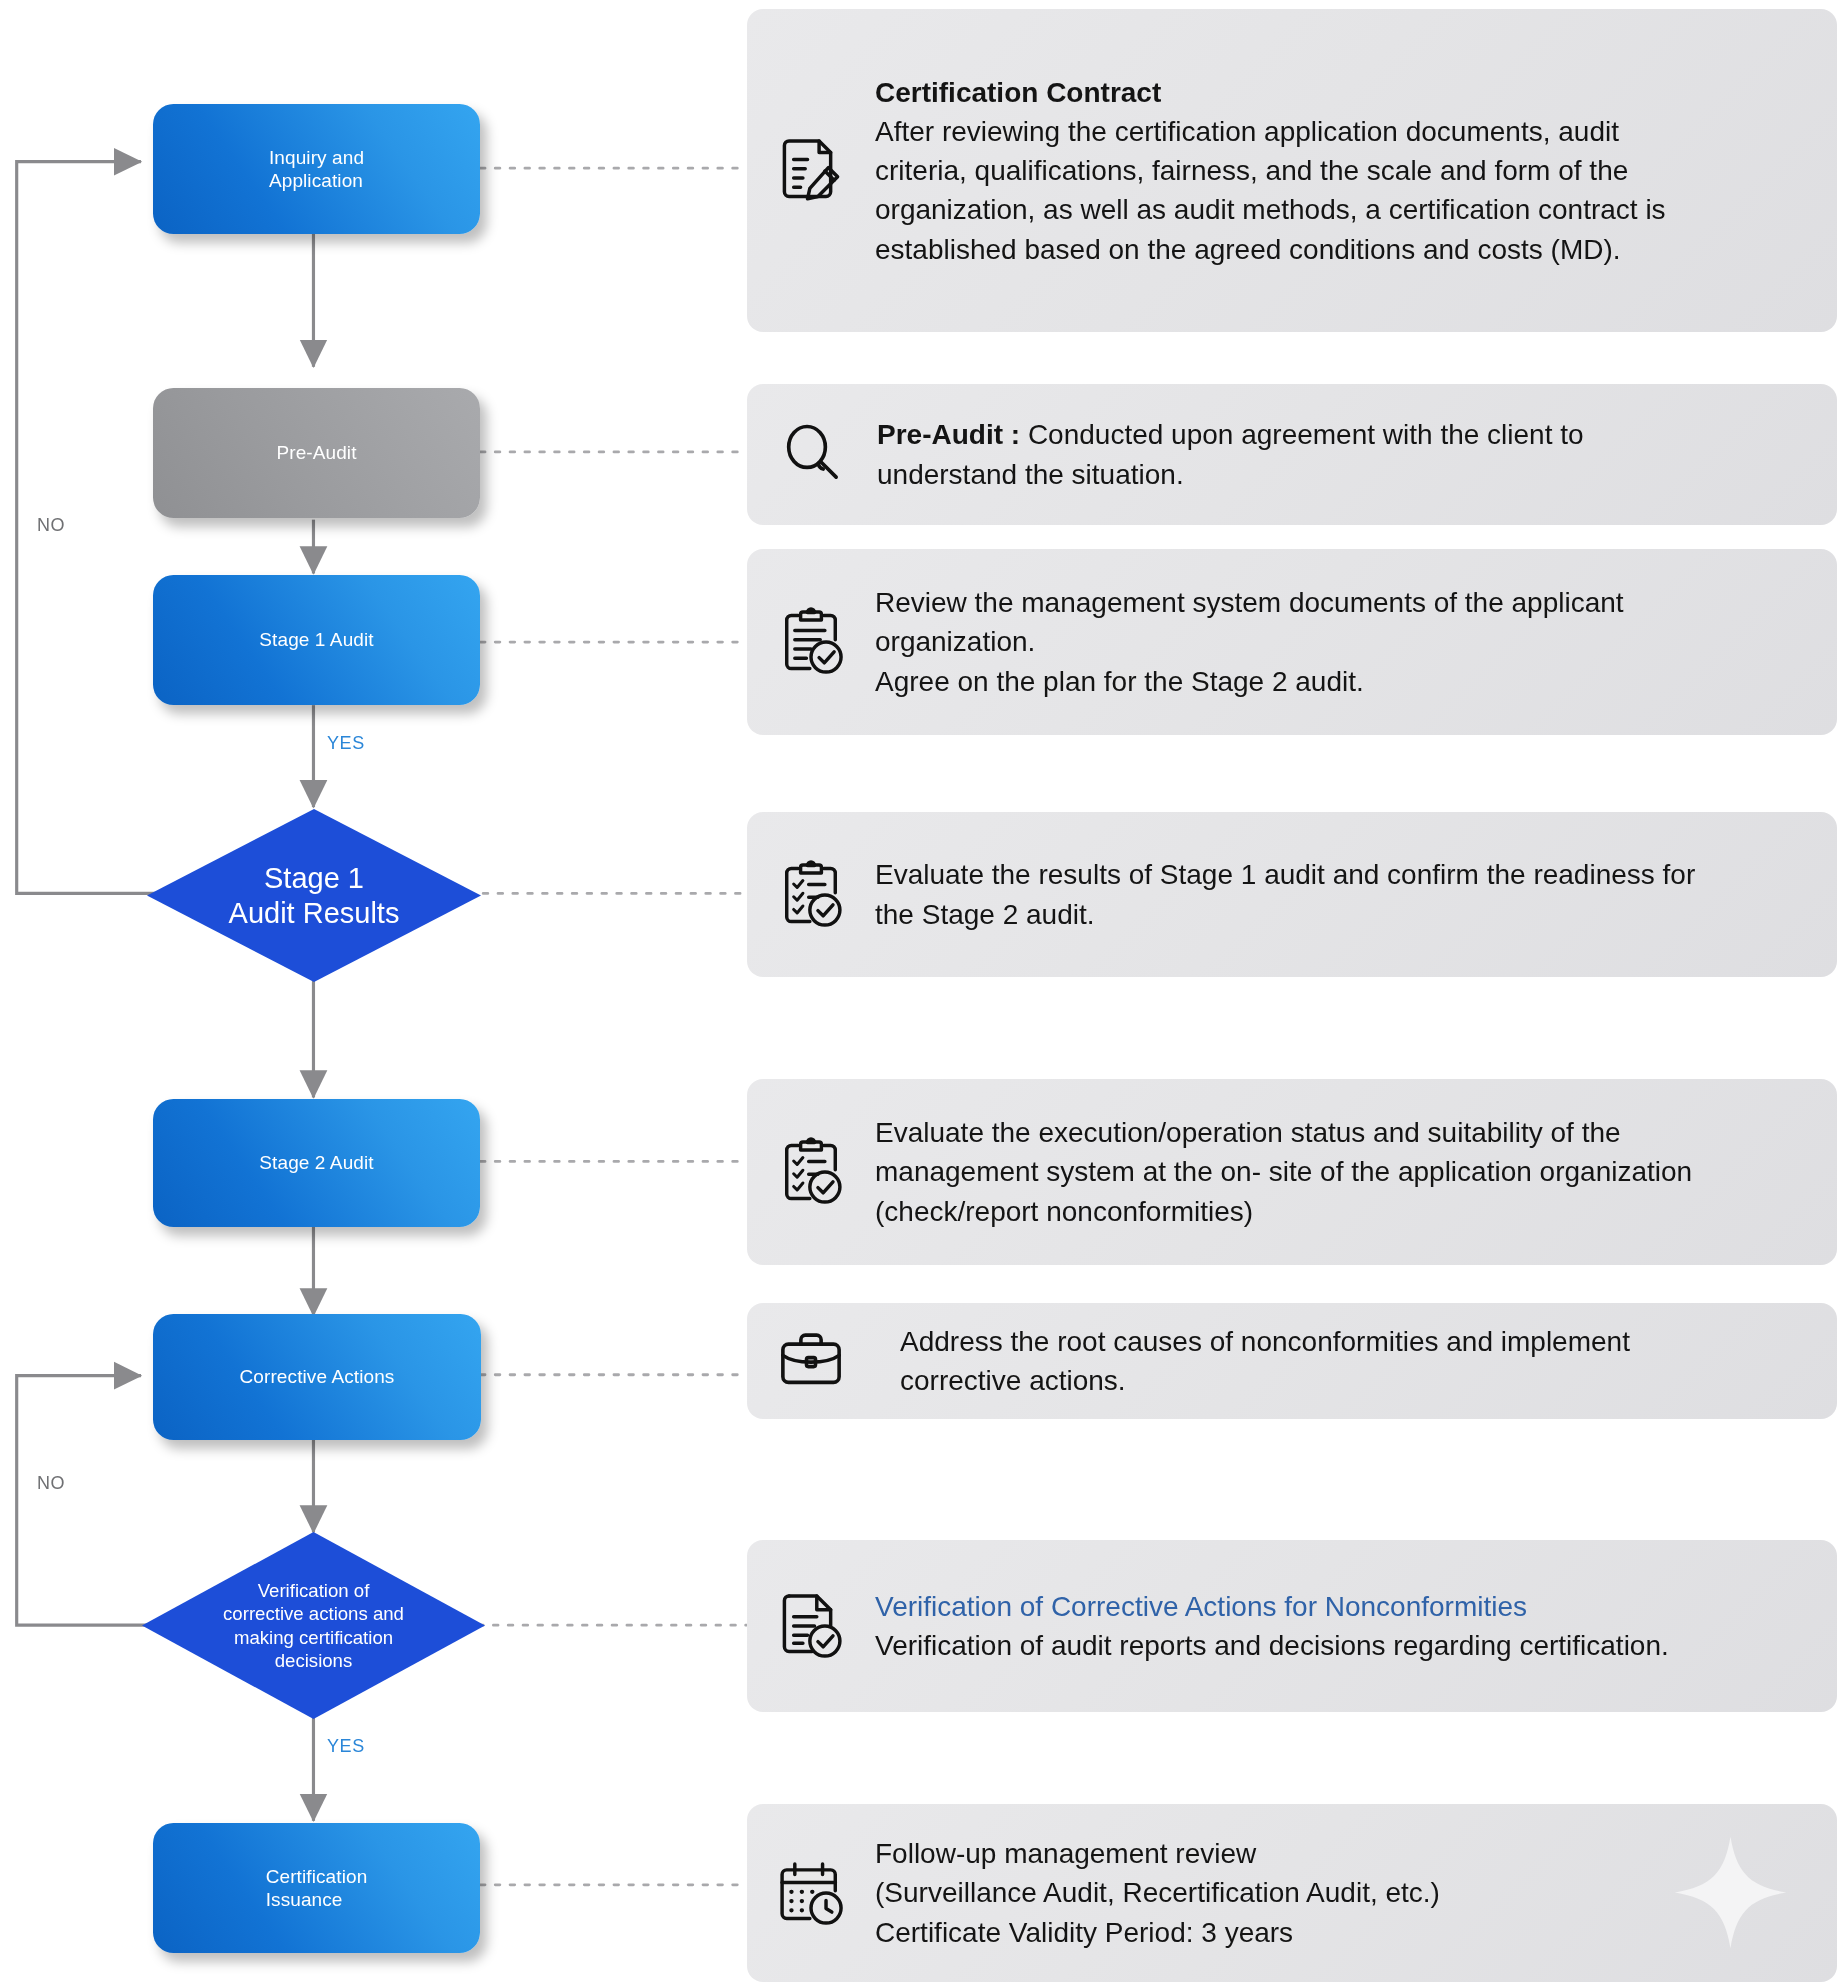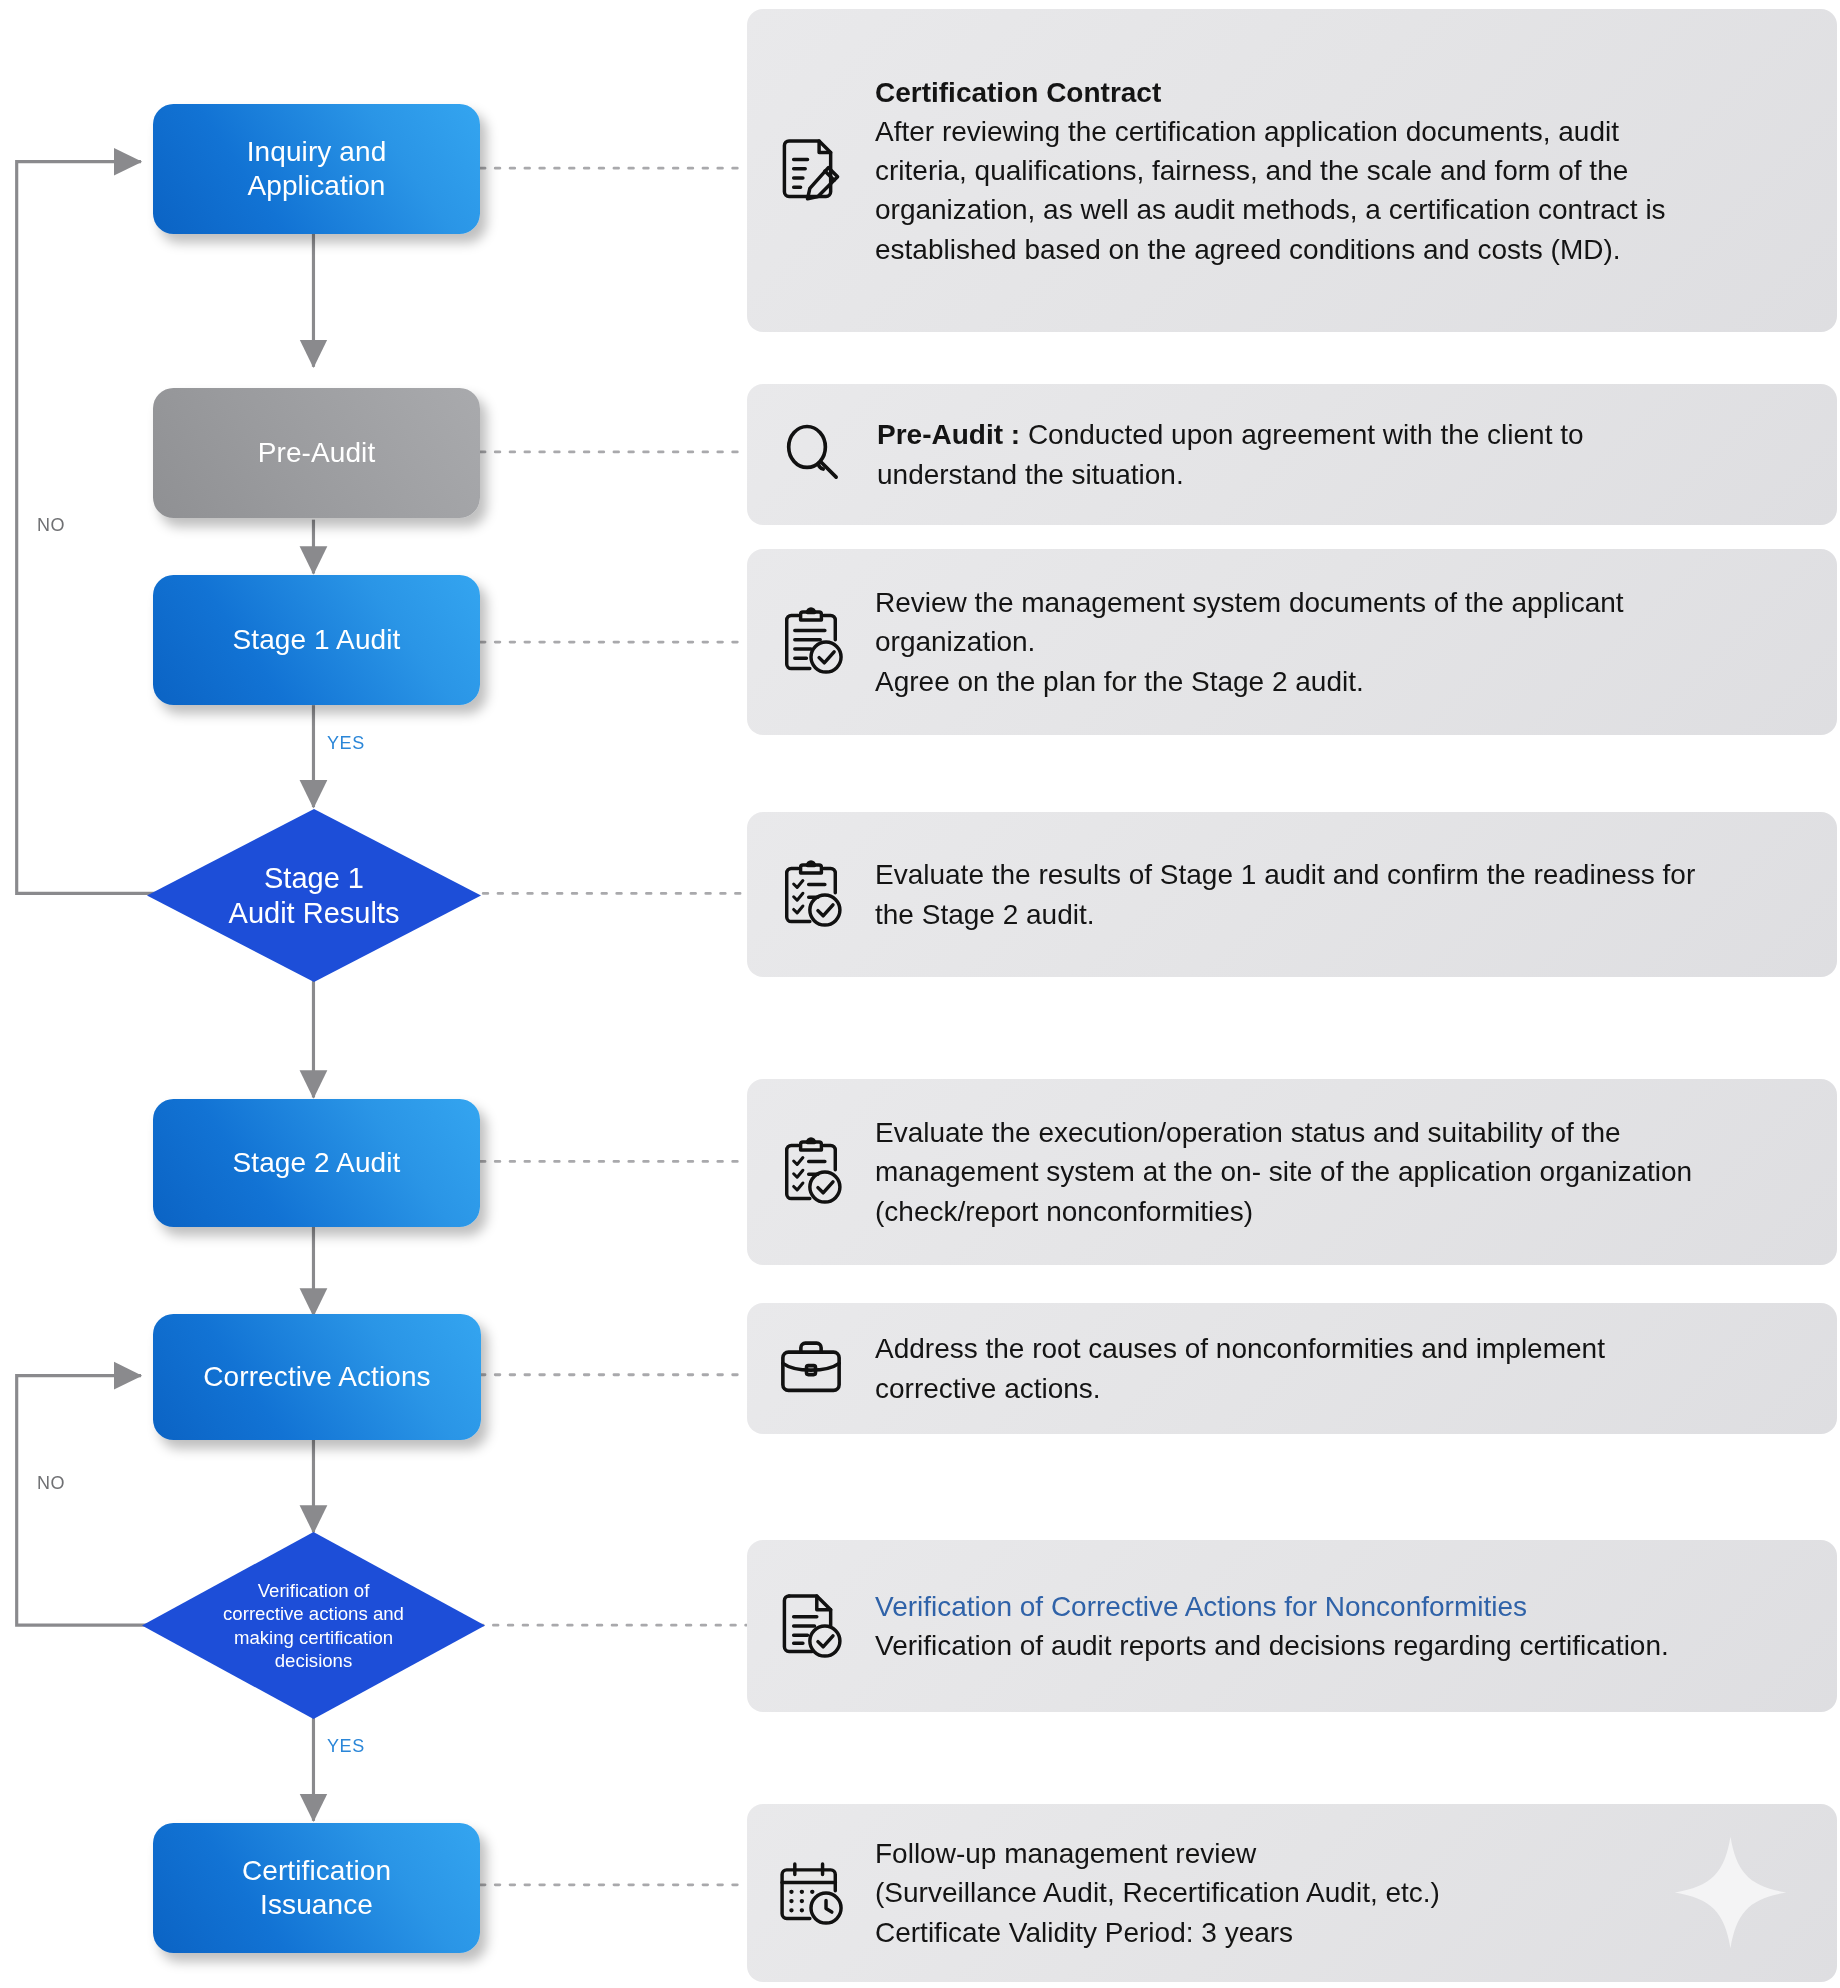--- a/index.html
+++ b/index.html
@@ -12,23 +12,22 @@
   #stage{position:relative;width:1840px;height:1989px;}
 
   
   #wires{position:absolute;left:0;top:0;width:1840px;height:1989px;}
 
   
   .node{
     position:absolute;
     border-radius:20.4px;
     display:flex;align-items:center;justify-content:center;
-    text-align:center;
     color:#ffffff;
-    font-size:28px;
+    font-size:19px;
     line-height:1.22;
     letter-spacing:0.1px;
     box-shadow:6.5px 8.3px 12px rgba(0,0,0,.25);
   }
   .node.blue{
     background:linear-gradient(55deg,#0b63c4 0%,#1273d4 32%,#2a95e6 72%,#34a5f0 100%);
   }
   .node.grey{
     background:linear-gradient(55deg,#8f9093 0%,#9a9b9e 40%,#a9aaad 100%);
   }
@@ -263,21 +262,21 @@
         <path d="M38 45.5 L42.5 50 L51 40.5"></path>
       </svg>
     </span>
     <span class="txt">
       <span class="ln">Evaluate the execution/operation status and suitability of the</span>
       <span class="ln">management system at the on- site of the application organization</span>
       <span class="ln">(check/report nonconformities)</span>
     </span>
   </div>
 
-  <div class="panel" style="left:747px;top:1303px;width:1090px;height:131px;">
+  <div class="panel" style="left:747px;top:1303px;width:1090px;height:116px;gap:25px;">
     <span class="ico">
       <svg width="72" height="72" viewBox="0 0 64 64" fill="none" stroke="#111" stroke-width="3.2" stroke-linecap="round" stroke-linejoin="round">
         <rect x="7" y="17" width="50" height="34" rx="5"></rect>
         <path d="M23 17v-4a4 4 0 0 1 4-4h10a4 4 0 0 1 4 4v4"></path>
         <path d="M7 27 C18 35 46 35 57 27"></path>
         <rect x="28" y="29" width="8" height="8" rx="1.6"></rect>
       </svg>
     </span>
     <span class="txt">
       <span class="ln">Address the root causes of nonconformities and implement</span>

